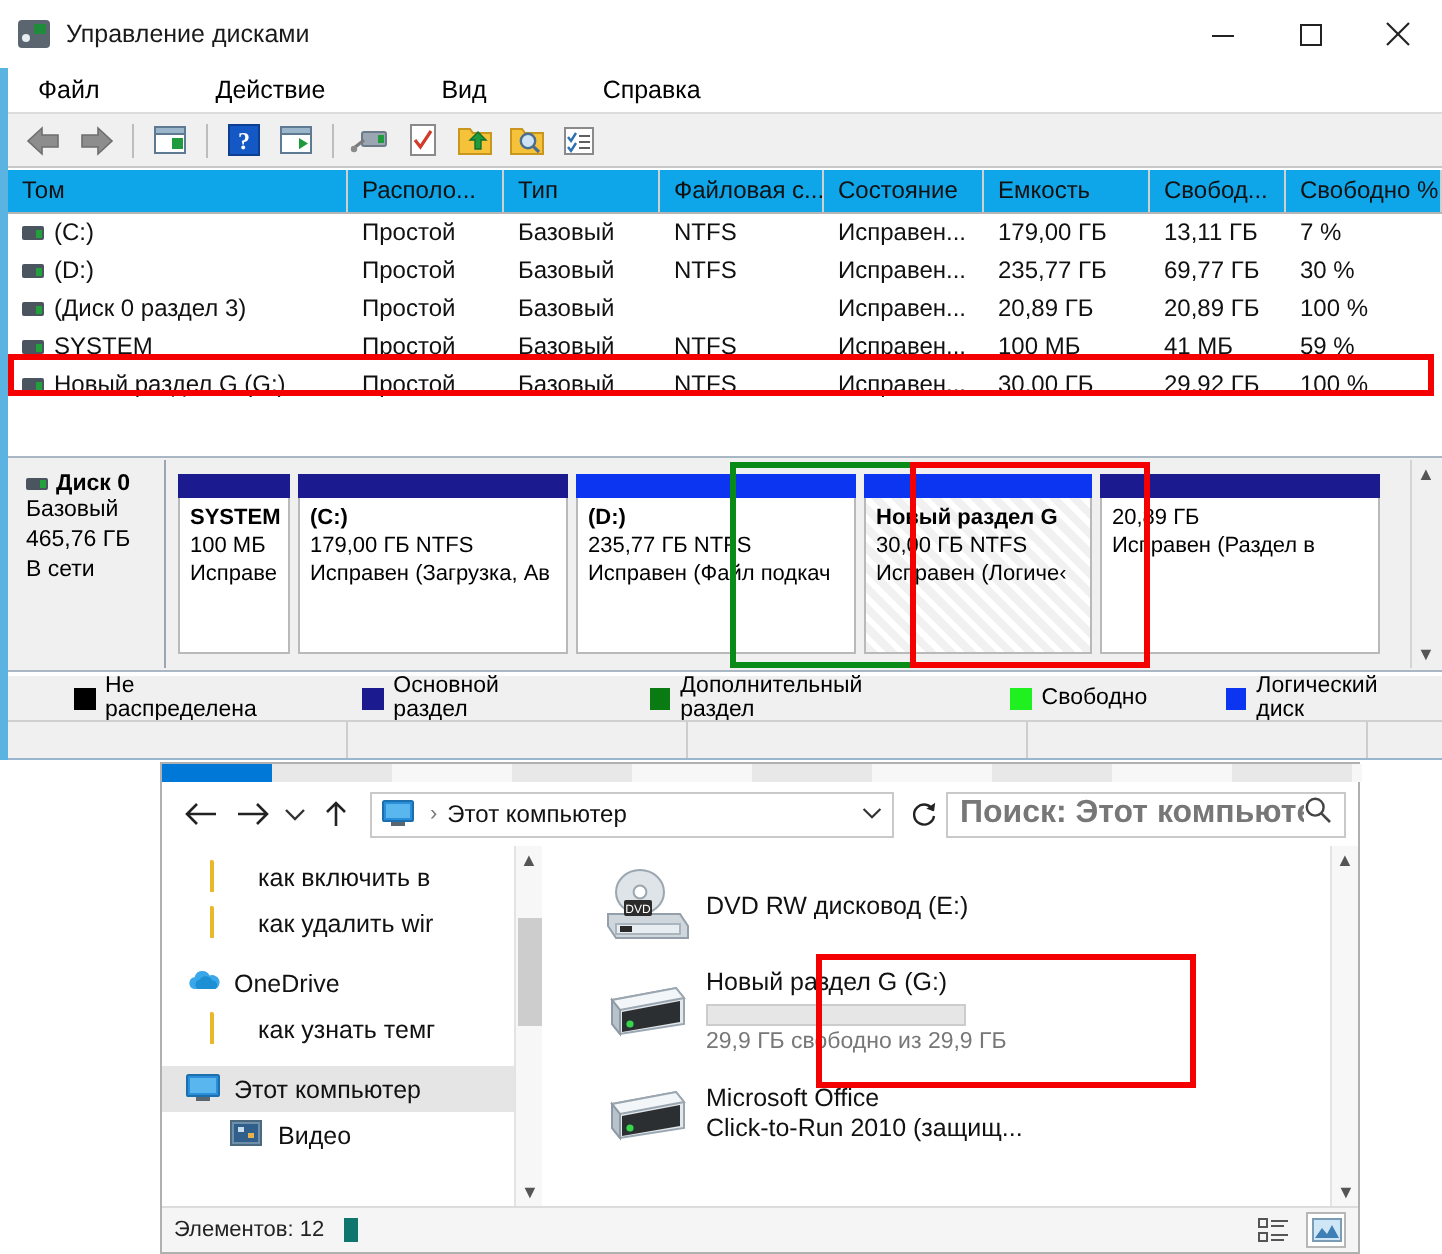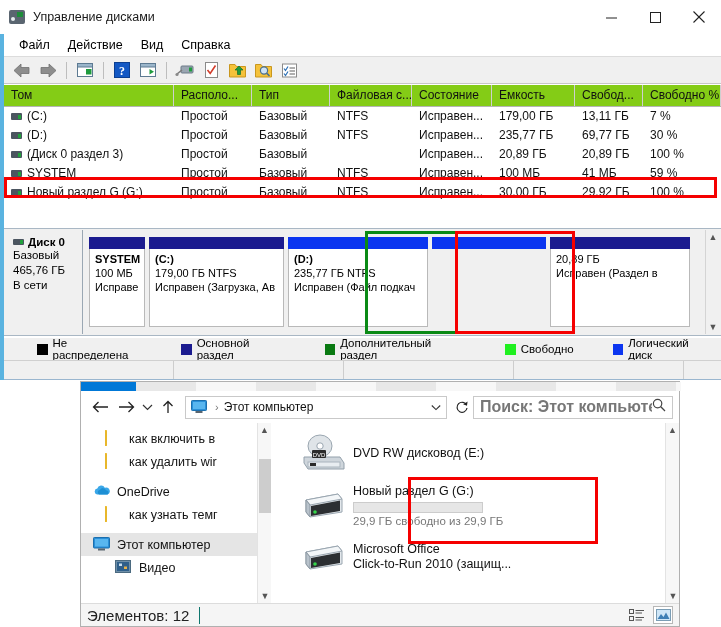--- a/index.html
+++ b/index.html
@@ -55,37 +55,37 @@
     line-height: 44px;
     pointer-events:none;
   }
   #wm-a { color: #8b8b8b; }
   #wm-b { color: #4a9fe8; }
 
   
   #dm-menubar {
     position:absolute; left: 4px; top: 34px; width: 717px; height: 22px;
     background: #ffffff;
-    display:flex; align-items:center; padding-left: 6px;
+    display:flex; align-items:center; padding-left: 6px; gap: 40px;
   }
   .menu-item { font-size: 12.5px; color:#000; padding: 0 9px; }
 
   
   #dm-toolbar {
     position:absolute; left:4px; top:56px; width: 717px; height: 28px;
     background:#f0f0f0;
     border-top:1px solid #dcdcdc; border-bottom:1px solid #c7c7c7;
     display:flex; align-items:center; padding-left:6px; gap:2px;
   }
   .tb-btn { width:24px; height:22px; display:flex; align-items:center; justify-content:center; }
   .tb-sep { width:1px; height:17px; background:#bdbdbd; margin:0 4px; }
 
   
   #dm-list { position:absolute; left:4px; top:85px; width:717px; height:137px; background:#fff; }
-  #dm-list-head { display:flex; height:22px; background:#84cc16; border-bottom:1px solid #b5b5b5; }
+  #dm-list-head { display:flex; height:22px; background:#0ea5e9; border-bottom:1px solid #b5b5b5; }
   .hcell {
     font-size:12px; color:#111; padding-left:7px; line-height:21px;
     border-right:1px solid #cfcfcf; overflow:hidden; white-space:nowrap;
   }
   .row { display:flex; height:19px; align-items:center; }
   .rcell { font-size:12px; color:#111; padding-left:7px; line-height:19px; overflow:hidden; white-space:nowrap; }
   .vol-icon {
     display:inline-block; width:11px; height:7px; background:#4b5560;
     position:relative; margin-right:5px; vertical-align:middle; border-radius:1px;
   }
@@ -192,21 +192,21 @@
   .drive-sub { font-size:11.5px; color:#777; white-space:nowrap; }
   #g-highlight { position:absolute; left:137px; top:54px; width:190px; height:67px; border:3px solid #f50000; pointer-events:none; }
 
   #content-scroll { position:absolute; right:0; top:0; width:14px; height:180px; background:#f7f7f7; border-left:1px solid #e3e3e3; }
   #content-scroll .ar { height:14px; display:flex; align-items:center; justify-content:center; font-size:9px; color:#555; }
 
   #ex-status {
     height:23px; background:#f5f5f5; border-top:1px solid #dcdcdc;
     display:flex; align-items:center; padding:0 6px;
   }
-  #ex-count { font-size:15px; color:#222; padding-right:10px; border-right:1px solid #0f766e; }
+  #ex-count { font-size:11px; color:#222; padding-right:10px; border-right:7px solid #0f766e; }
   .view-btns { margin-left:auto; display:flex; align-items:center; gap:6px; }
   .vbtn { width:20px; height:18px; display:flex; align-items:center; justify-content:center; }
   .vbtn.active { border:1px solid #b7b7b7; background:#ffffff; }
 </style>
 </head>
 <body>
 
 <div id="root">
 
   <div id="dm-window">
@@ -415,20 +415,25 @@
           <div class="part" style="width: 140px;">
             <div class="part-cap" style="background: rgb(11, 53, 240);"></div>
             <div class="part-body">
               <div class="pl bold">(D:)</div>
               <div class="pl">235,77 ГБ NTFS</div>
               <div class="pl">Исправен (Файл подкач</div>
             </div>
           </div>
           <div class="part" style="width: 114px;">
             <div class="part-cap" style="background: rgb(11, 53, 240);"></div>
+            <div class="part-body hatched">
+              <div class="pl bold">Новый раздел G</div>
+              <div class="pl">30,00 ГБ NTFS</div>
+              <div class="pl">Исправен (Логиче‹</div>
+            </div>
           </div>
           <div class="part" style="width: 140px;">
             <div class="part-cap" style="background: rgb(27, 27, 143);"></div>
             <div class="part-body">
               <div class="pl">20,89 ГБ</div>
               <div class="pl">Исправен (Раздел в</div>
             </div>
           </div>
         </div>
       <div class="vscroll">

